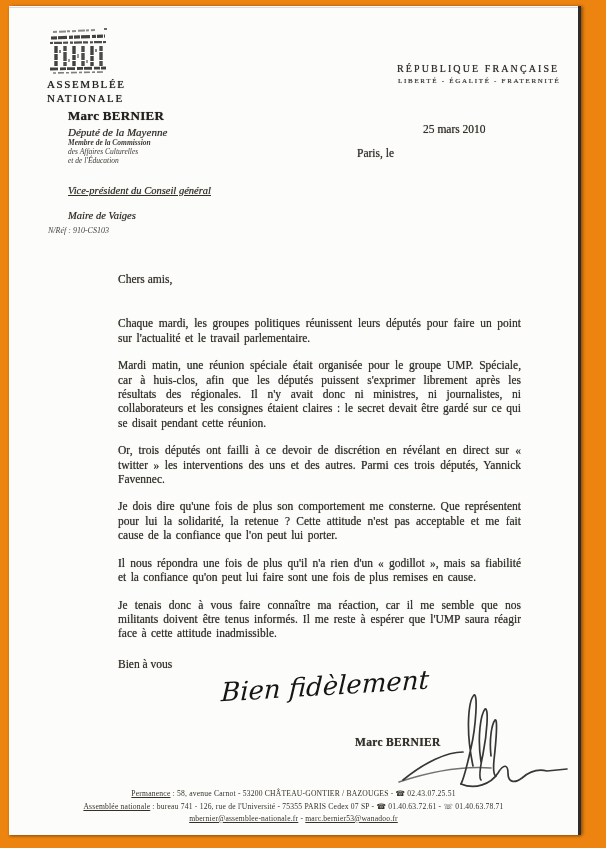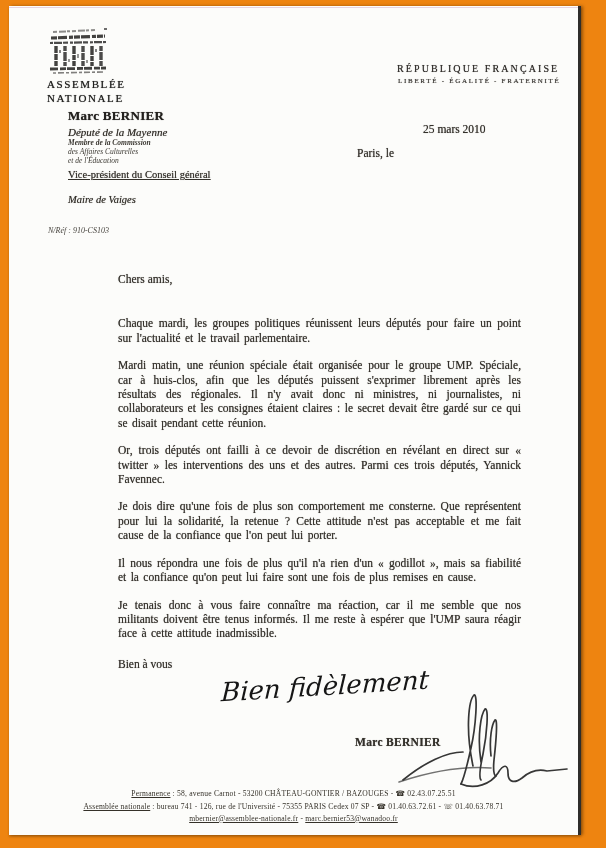--- a/index.html
+++ b/index.html
@@ -28,21 +28,21 @@
 
   .place{position:absolute;left:348px;top:101px;font-size:11.5px;margin-top:40px;}
   .date{position:absolute;left:414px;top:117px;font-size:11.5px;}
 
   
   .sender{position:absolute;left:59px;top:102px;}
   .sender-name{font-size:13px;font-weight:bold;letter-spacing:.3px;color:#23211e;text-shadow:0 0 .8px rgba(30,28,25,.8);}
   .sender-role{font-style:italic;font-size:11px;margin-top:2px;}
   .sender-small{font-style:italic;font-size:7.5px;line-height:9px;color:#3b3832;}
   .sp{font-weight:bold;}
-  .sender-vp{font-size:10.5px;margin-top:4px;text-decoration:underline;}
+  .sender-vp{font-style:italic;font-size:10.5px;margin-top:20px;text-decoration:underline;}
   .sender-mayor{font-style:italic;font-size:10.5px;margin-top:14px;}
 
   .reference{position:absolute;left:39px;top:220px;font-size:8px;font-style:italic;color:#45423c;}
 
   
   .letter-body{position:absolute;left:109px;top:266px;width:403px;font-size:11.5px;line-height:14.4px;text-align:justify;}
   .letter-body .salutation{margin:0 0 30px;text-align:left;}
   .letter-body p{margin:0 0 13px;word-spacing:1.5px;}
   .closing{margin-top:16px;text-align:left;}
 

